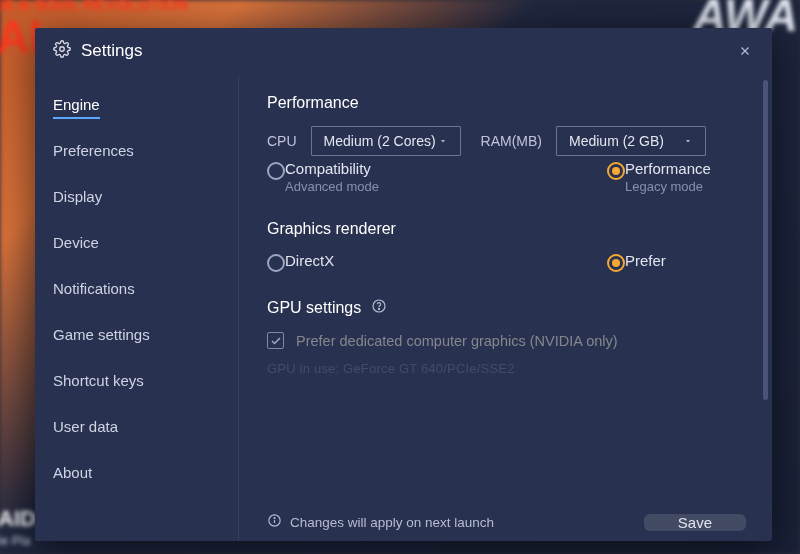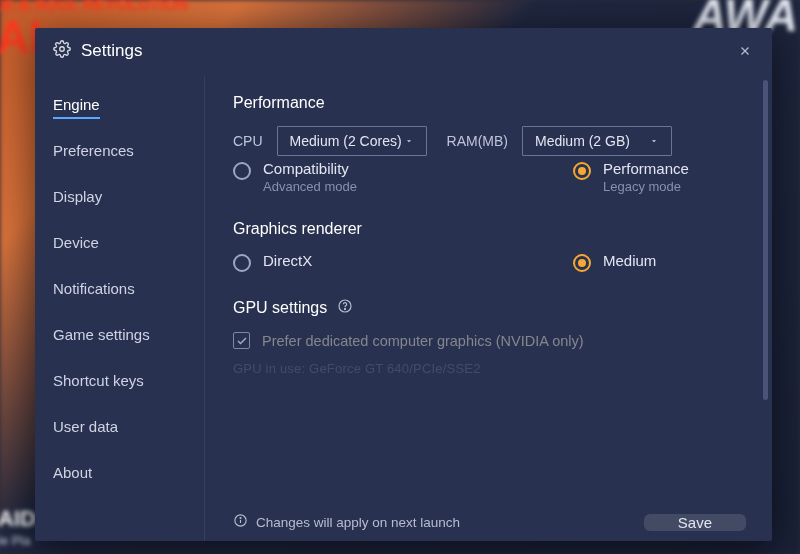--- a/index.html
+++ b/index.html
@@ -46,21 +46,21 @@
     color:#b7bcd0;
     cursor:pointer;
     display:flex; align-items:center; justify-content:center;
   }
   .close-x svg { width:14px; height:14px; }
   .gear-icon svg { width:18px; height:18px; color:#d9dbe3; }
   .modal-body {
     flex:1; display:flex; position:relative; overflow:hidden;
   }
   .sidebar {
-    width:170px;
+    width:204px;
     border-right:1px solid rgba(255,255,255,0.07);
     padding:10px 0 0 16px;
     overflow:hidden;
   }
   .sidebar-item {
     font-size:15px;
     color:#cfd3e4;
     padding:10px 0 10px 2px;
     margin-bottom:9px;
     cursor:pointer;
@@ -96,21 +96,21 @@
     border:1px solid #6b7493;
     padding:6px 12px;
     min-width:150px;
     font-size:14px; color:#e3e6f1;
     cursor:pointer;
     background:transparent;
     border-radius:1px;
   }
   .dropdown .caret svg { width:10px; height:10px; color:#cfd3e4; }
   .radio-row { display:flex; gap:140px; margin-top:4px;}
-  .radio-opt { display:flex; align-items:flex-start; gap:12px; cursor:pointer; min-width:200px;}
+  .radio-opt { display:flex; align-items:flex-start; cursor:pointer; min-width:200px;}
   .radio {
     width:18px; height:18px; border:2px solid #9ea5c2; border-radius:50%;
     display:inline-flex; align-items:center; justify-content:center;
     flex-shrink:0; margin-top:2px;
   }
   .radio.selected { border-color:#f7a832; }
   .radio .dot { width:8px; height:8px; border-radius:50%; background:#f7a832; display:none;}
   .radio.selected .dot { display:block; }
   .radio-text .primary { font-size:15px; color:#e3e6f1; }
   .radio-text .secondary { font-size:13px; color:#8a90ab; margin-top:2px;}
@@ -233,21 +233,21 @@
           <span class="radio"></span>
           <span class="radio-text">
               <div class="primary">DirectX</div>
             </span>
         </div>
         <div class="radio-opt">
           <span class="radio selected">
               <span class="dot"></span>
             </span>
           <span class="radio-text">
-              <div class="primary">Medium</div>
+              <div class="primary">Prefer</div>
             </span>
         </div>
       </div>
 
       <div class="section-title sub gpu-title-row">
         <span>GPU settings</span>
         <span class="help-circle"><svg viewBox="0 0 24 24" fill="none" stroke="currentColor" stroke-width="1.8">
               <circle cx="12" cy="12" r="9"></circle>
               <path d="M9.5 9.5a2.5 2.5 0 1 1 3.5 2.3c-.8.4-1 .9-1 1.7"></path>
               <circle cx="12" cy="16.5" r=".8" fill="currentColor"></circle>

